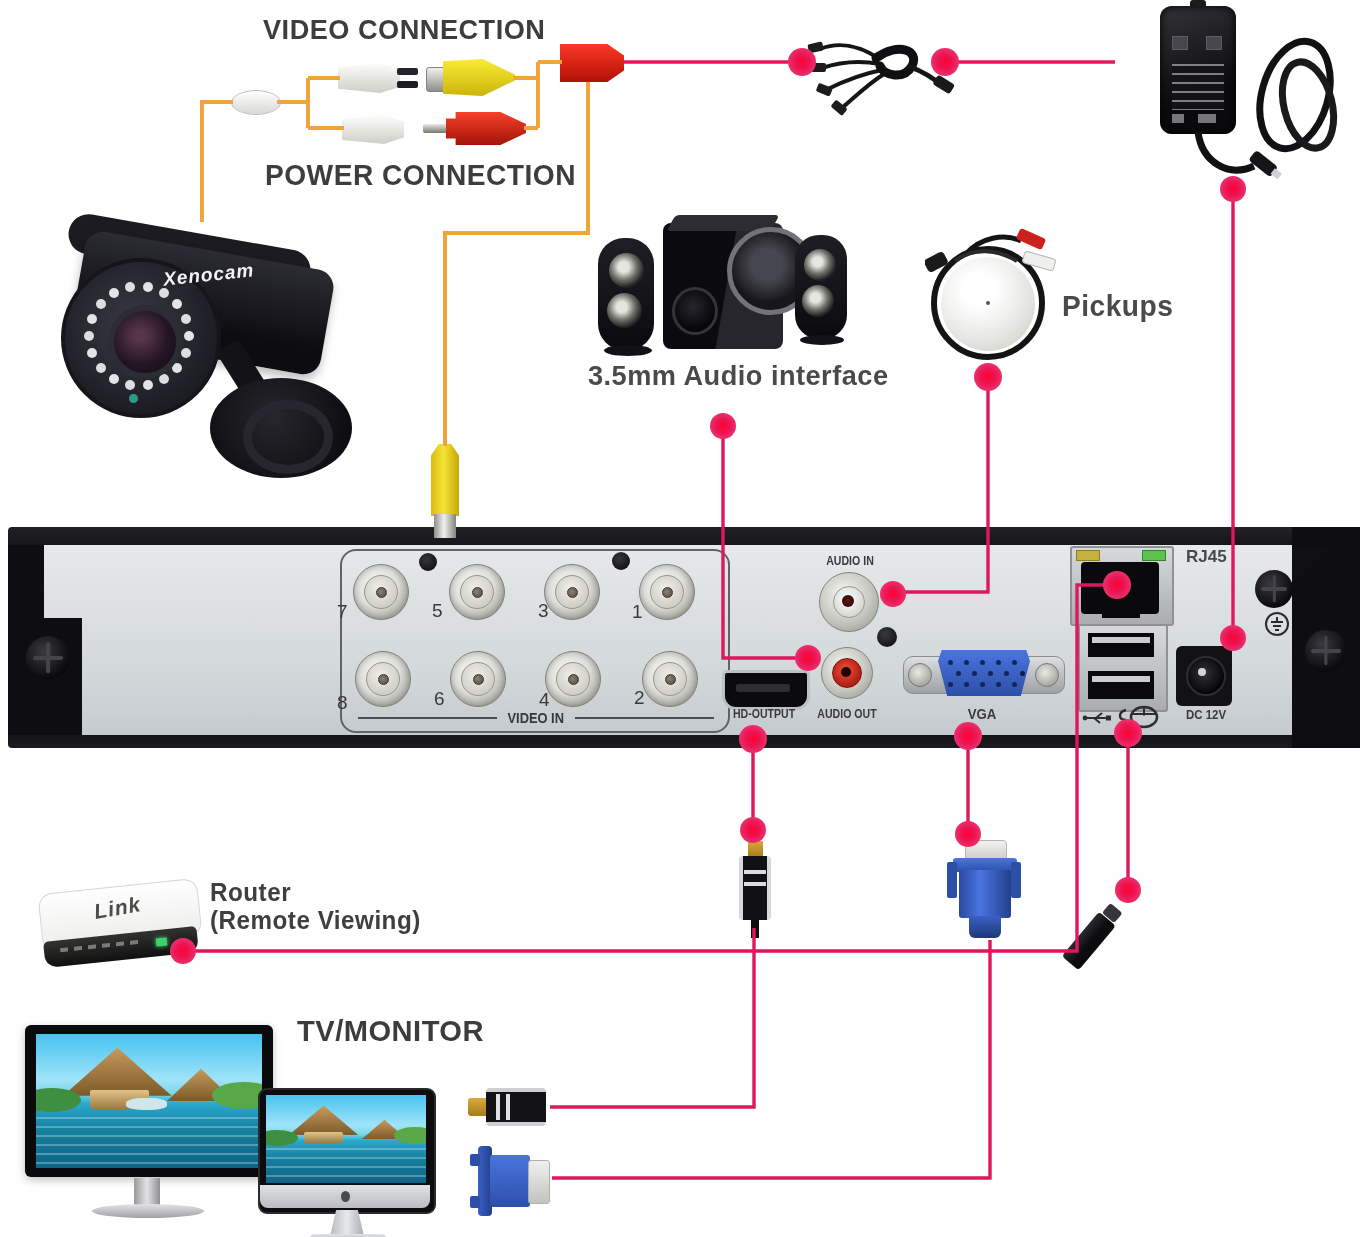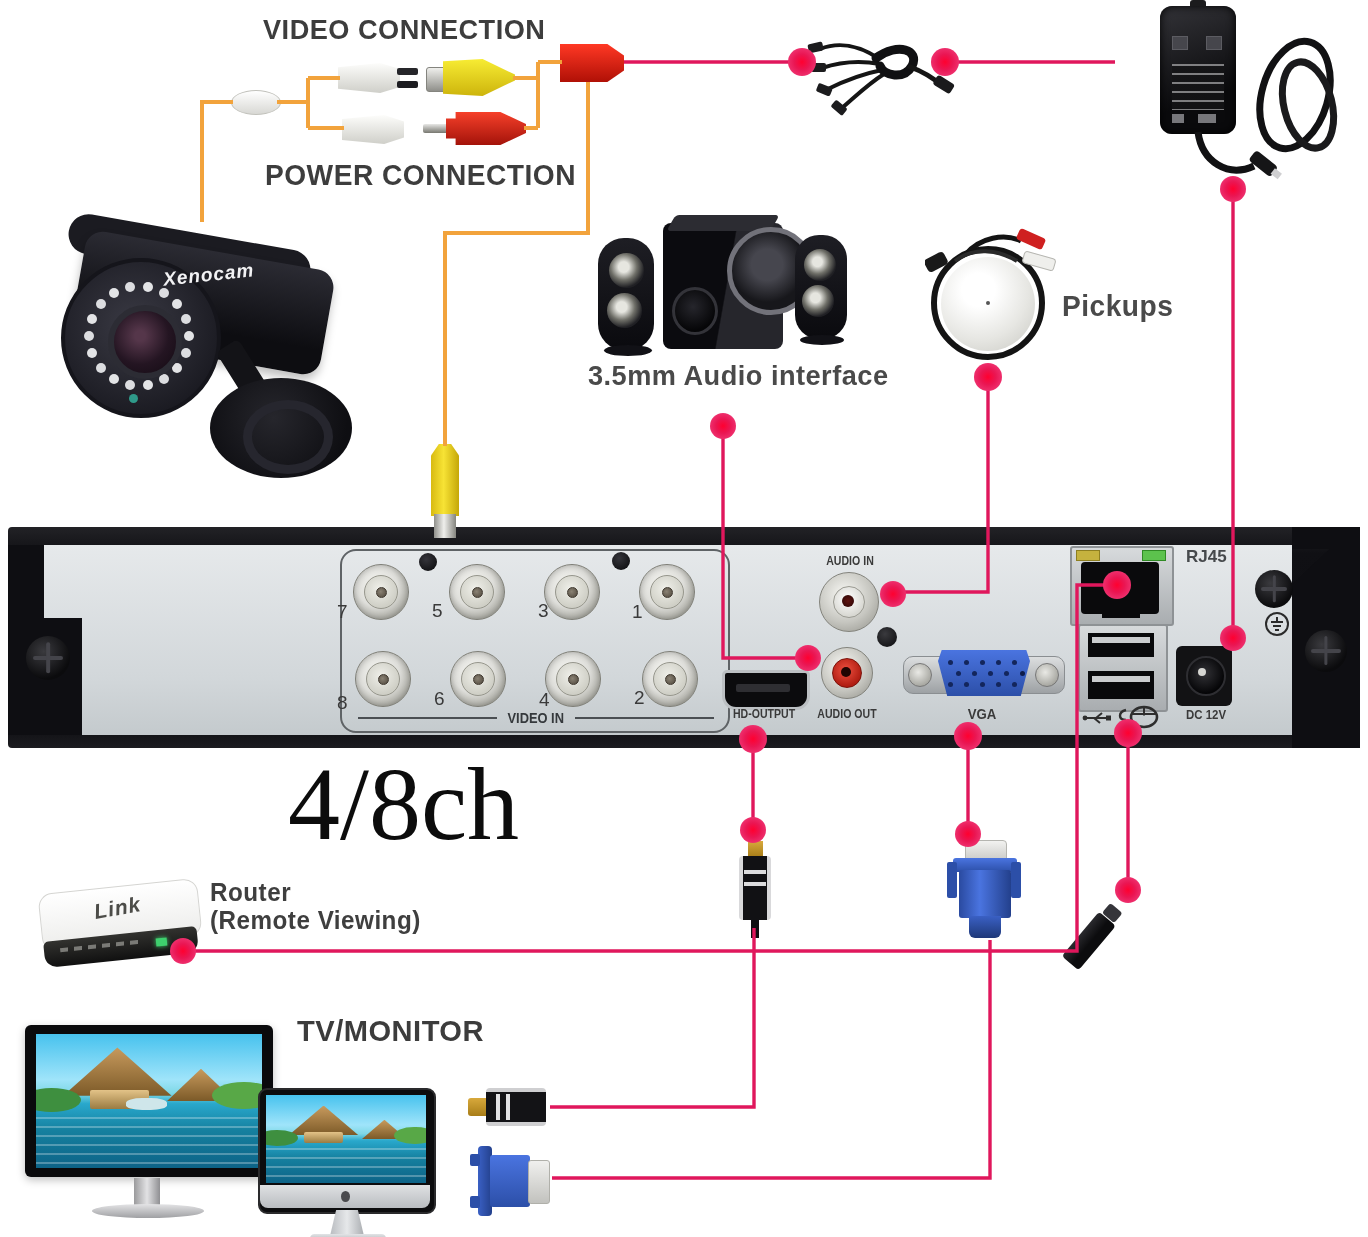--- a/index.html
+++ b/index.html
@@ -222,21 +222,20 @@
 
     <div class="abs" style="left:1176px;top:646px;width:56px;height:60px;background:#121214;border-radius:6px;"></div>
     <div class="abs" style="left:1186px;top:656px;width:36px;height:36px;border-radius:50%;background:radial-gradient(circle at 45% 42%,#2c2c30 10%,#050507 70%);border:2px solid #2e2e32;"></div>
     <div class="abs" style="left:1198px;top:668px;width:8px;height:8px;border-radius:50%;background:#d6d6d2;"></div>
     <div class="portlbl" style="left:1178px;top:707px;width:56px;font-size:13px;">DC 12V</div>
   </div>
 
   <div class="abs" style="left:431px;top:444px;width:28px;height:72px;background:linear-gradient(90deg,#d8ba10,#f7e335 45%,#c5a708);clip-path:polygon(28% 0,72% 0,100% 16%,100% 100%,0 100%,0 16%);"></div>
   <div class="abs" style="left:434px;top:514px;width:22px;height:24px;background:linear-gradient(90deg,#8f8f8a,#efefec 45%,#84847e);"></div>
 
-  <div class="abs" style="left:288px;top:752px;font-family:'Liberation Serif',serif;font-size:104px;color:#0c0c0c;line-height:1;">4/8ch</div>
 
   <div class="abs" style="left:38px;top:876px;width:170px;height:100px;">
     <div class="abs" style="left:2px;top:10px;width:158px;height:56px;background:linear-gradient(180deg,#ffffff,#ececea);border:1px solid #d5d5d2;border-radius:14px;transform:rotate(-6deg);"></div>
     <div class="abs" style="left:6px;top:58px;width:154px;height:26px;background:linear-gradient(180deg,#32322f,#101010);border-radius:5px 5px 12px 12px;transform:rotate(-6deg);"></div>
     <div class="abs" style="left:56px;top:20px;font-size:21px;font-weight:700;font-style:italic;color:#4c4c48;transform:rotate(-10deg);letter-spacing:1px;">Link</div>
     <div class="abs" style="left:118px;top:62px;width:11px;height:8px;background:#3ed06e;box-shadow:0 0 5px #3ed06e;transform:rotate(-6deg);"></div>
     <div class="abs" style="left:22px;top:68px;width:80px;height:4px;background:repeating-linear-gradient(90deg,#7a7a76 0 8px,transparent 8px 14px);transform:rotate(-6deg);"></div>
   </div>
   <div class="lbl" style="left:210px;top:878px;font-size:25px;font-weight:600;color:#3f3f3f;">Router</div>
   <div class="lbl" style="left:210px;top:906px;font-size:25px;font-weight:600;color:#3f3f3f;">(Remote Viewing)</div>

